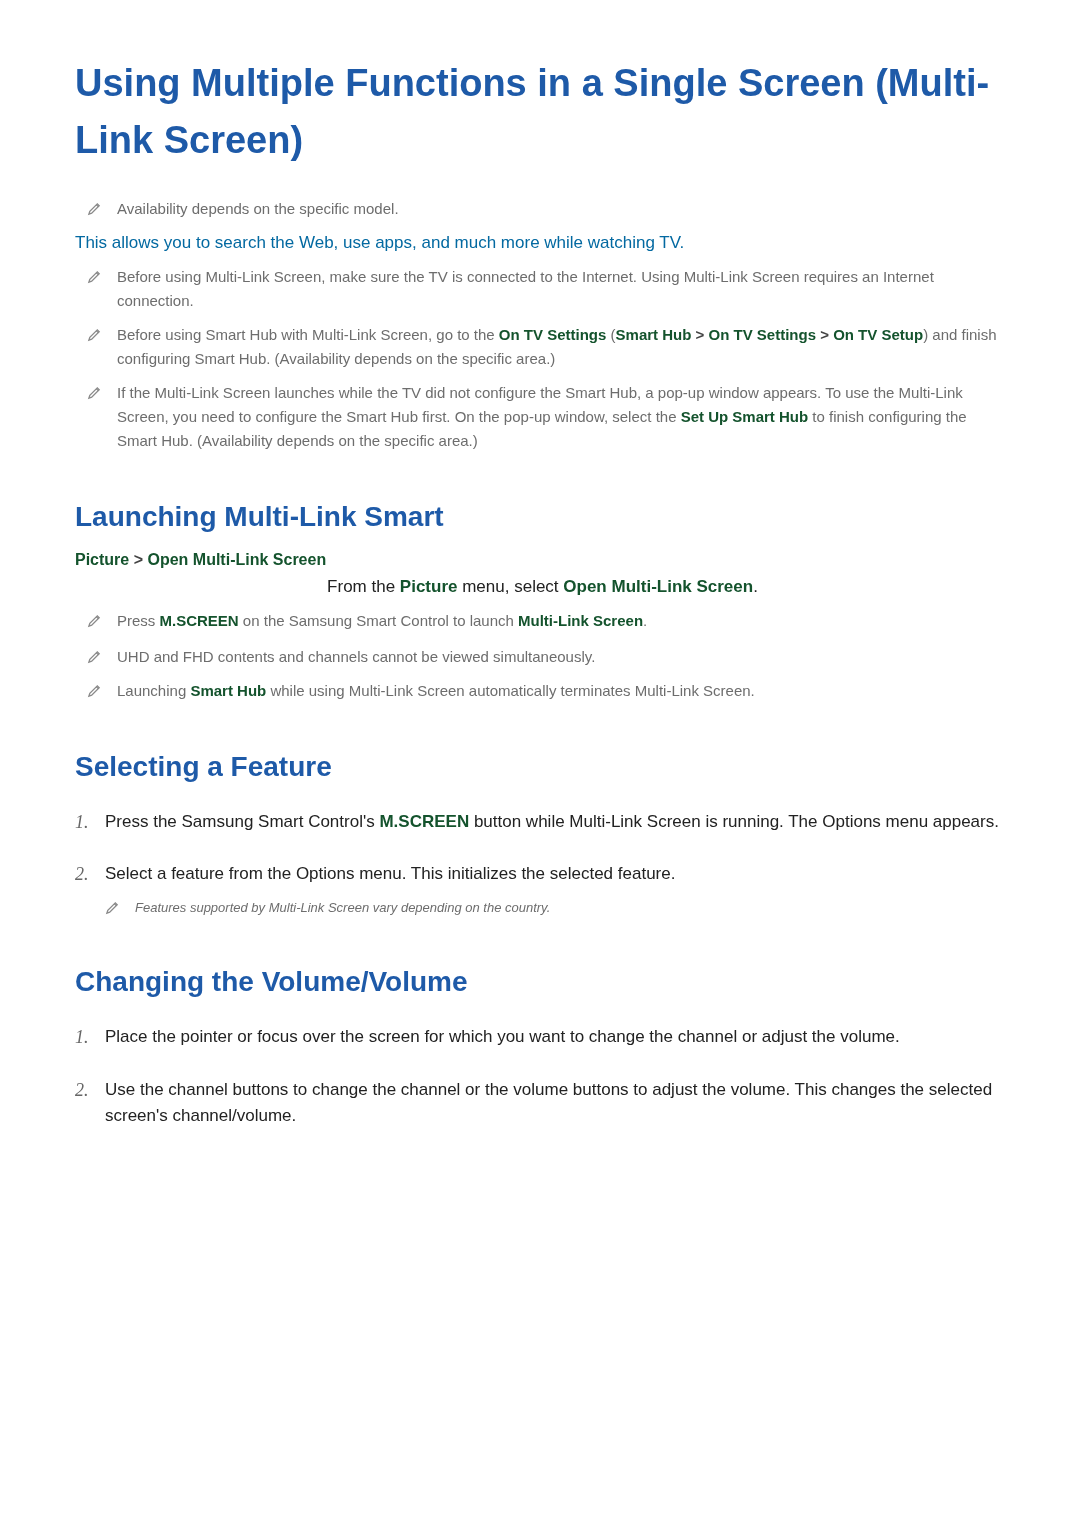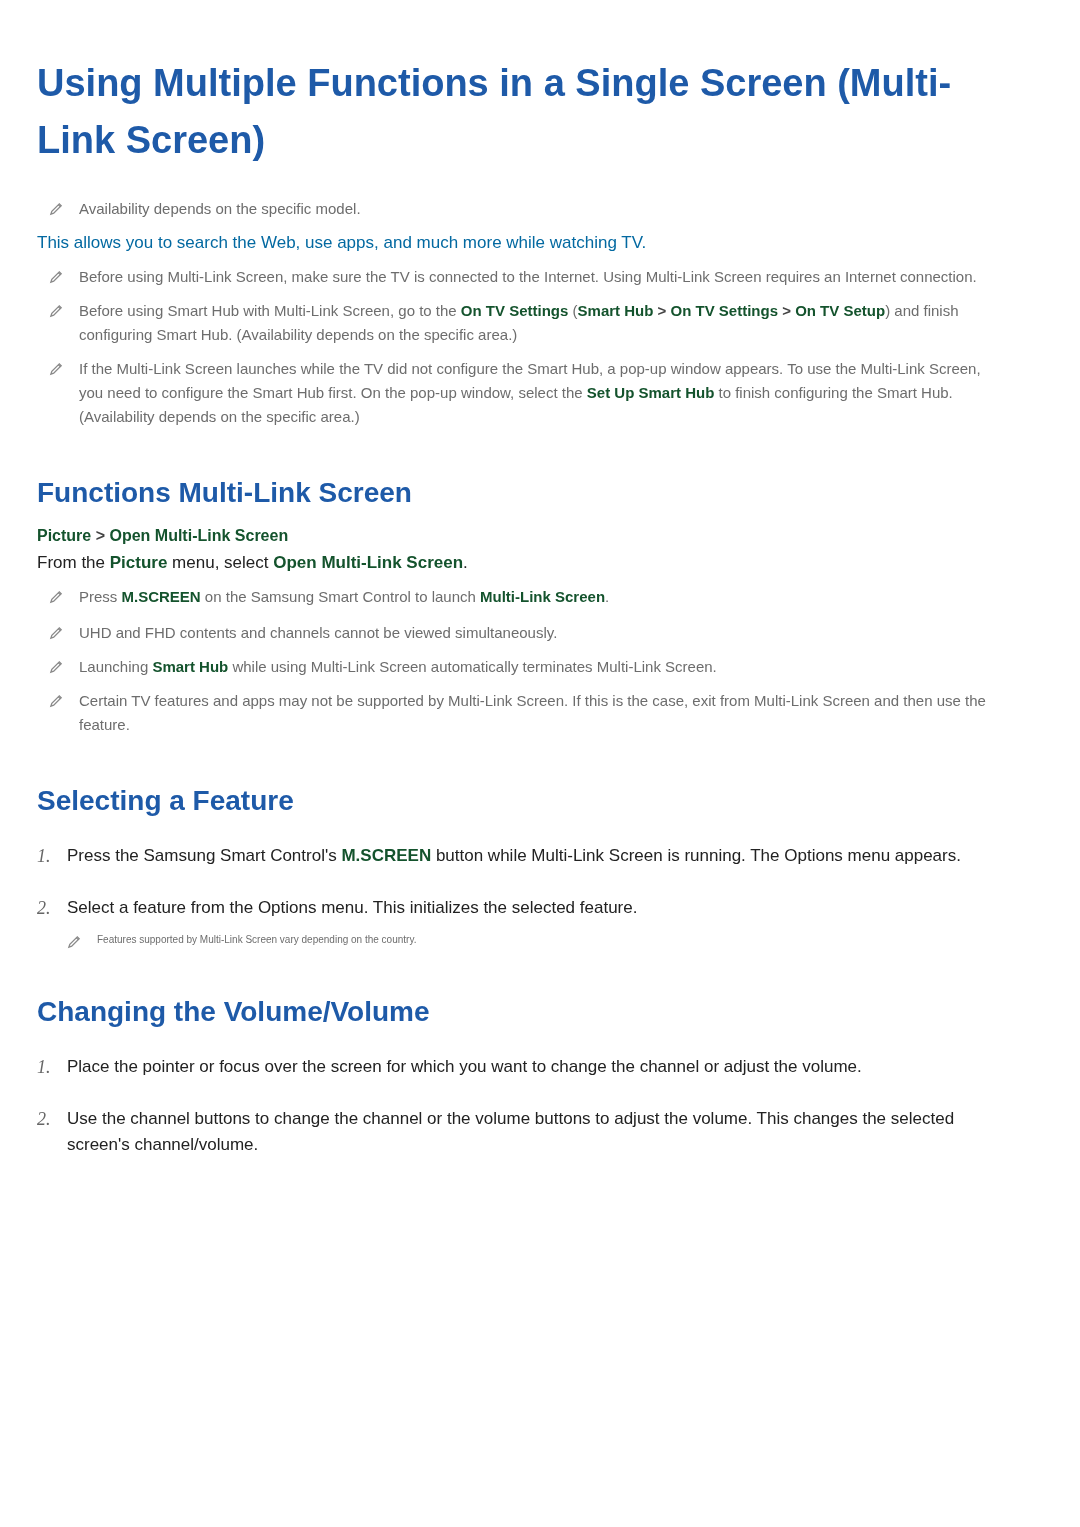--- a/index.html
+++ b/index.html
@@ -5,21 +5,21 @@
   * { box-sizing: border-box; }
   body {
     margin: 0;
     padding: 0;
     background: #ffffff;
     font-family: "Segoe UI", Arial, sans-serif;
     color: #333;
     width: 1080px;
   }
   .page {
-    padding: 55px 70px 80px 37px;
+    padding: 55px 70px 80px 75px;
   }
   h1.title {
     color: #1e5aa8;
     font-size: 38px;
     font-weight: 600;
     line-height: 1.5;
     margin: 0 0 28px 0;
   }
   h2.section {
     color: #1e5aa8;
@@ -55,20 +55,21 @@
   .breadcrumb {
     font-size: 16px;
     margin: 18px 0 8px 0;
   }
   .kw { color: #14532d; font-weight: 600; }
   .sep { color: #444; font-weight: 600; }
   .subtext {
     font-size: 17px;
     margin: 6px 0 10px 0;
     color: #222;
+    text-align: center;
   }
   ol.steps {
     list-style: none;
     padding: 0;
     margin: 10px 0 0 0;
     counter-reset: step;
   }
   ol.steps > li {
     position: relative;
     padding-left: 30px;
@@ -87,21 +88,22 @@
     font-family: Georgia, serif;
     color: #666;
     font-size: 18px;
   }
   .subnote {
     list-style: none;
     padding: 0;
     margin: 10px 0 0 0;
   }
   .subnote .note-item {
-    font-size: 10px;
+    font-size: 13px;
+    font-style: italic;
   }
 </style>
 </head>
 <body>
 
 <div class="page">
 
   <h1 class="title">Using Multiple Functions in a Single Screen (Multi-Link Screen)</h1>
 
   <ul class="note-list">
@@ -121,43 +123,39 @@
       <li class="note-item"><span class="pencil-icon"><svg viewBox="0 0 16 16" fill="none" stroke="#8a8a8a" stroke-width="1.4">
             <path d="M2 14 L3 11 L11 3 L13 5 L5 13 L2 14 Z"></path>
             <path d="M10 4 L12 6"></path>
           </svg></span><span><span>Before using Smart Hub with Multi-Link Screen, go to the </span><span class="kw">On TV Settings</span><span> (</span><span class="kw">Smart Hub</span><span class="sep"> &gt; </span><span class="kw">On TV Settings</span><span class="sep"> &gt; </span><span class="kw">On TV Setup</span><span>) and finish configuring Smart Hub. (Availability depends on the specific area.)</span></span></li>
       <li class="note-item"><span class="pencil-icon"><svg viewBox="0 0 16 16" fill="none" stroke="#8a8a8a" stroke-width="1.4">
             <path d="M2 14 L3 11 L11 3 L13 5 L5 13 L2 14 Z"></path>
             <path d="M10 4 L12 6"></path>
           </svg></span><span><span>If the Multi-Link Screen launches while the TV did not configure the Smart Hub, a pop-up window appears. To use the Multi-Link Screen, you need to configure the Smart Hub first. On the pop-up window, select the </span><span class="kw">Set Up Smart Hub</span><span> to finish configuring the Smart Hub. (Availability depends on the specific area.)</span></span></li>
     </ul>
 
-  <h2 class="section">Functions Multi-Link Screen</h2>
+  <h2 class="section">Launching Multi-Link Smart</h2>
   <div class="breadcrumb"><span class="kw">Picture</span><span class="sep"> &gt; </span><span class="kw">Open Multi-Link Screen</span></div>
   <p class="subtext"><span>From the </span><span class="kw">Picture</span><span> menu, select </span><span class="kw">Open Multi-Link Screen</span><span>.</span></p>
   <ul class="note-list">
       <li class="note-item"><span class="pencil-icon"><svg viewBox="0 0 16 16" fill="none" stroke="#8a8a8a" stroke-width="1.4">
             <path d="M2 14 L3 11 L11 3 L13 5 L5 13 L2 14 Z"></path>
             <path d="M10 4 L12 6"></path>
           </svg></span><span><span>Press </span><span class="kw">M.SCREEN</span><span> on the Samsung Smart Control to launch </span><span class="kw">Multi-Link Screen</span><span>.</span></span></li>
     </ul>
 
   <ul class="note-list">
       <li class="note-item"><span class="pencil-icon"><svg viewBox="0 0 16 16" fill="none" stroke="#8a8a8a" stroke-width="1.4">
             <path d="M2 14 L3 11 L11 3 L13 5 L5 13 L2 14 Z"></path>
             <path d="M10 4 L12 6"></path>
           </svg></span><span><span>UHD and FHD contents and channels cannot be viewed simultaneously.</span></span></li>
       <li class="note-item"><span class="pencil-icon"><svg viewBox="0 0 16 16" fill="none" stroke="#8a8a8a" stroke-width="1.4">
             <path d="M2 14 L3 11 L11 3 L13 5 L5 13 L2 14 Z"></path>
             <path d="M10 4 L12 6"></path>
           </svg></span><span><span>Launching </span><span class="kw">Smart Hub</span><span> while using Multi-Link Screen automatically terminates Multi-Link Screen.</span></span></li>
-      <li class="note-item"><span class="pencil-icon"><svg viewBox="0 0 16 16" fill="none" stroke="#8a8a8a" stroke-width="1.4">
-            <path d="M2 14 L3 11 L11 3 L13 5 L5 13 L2 14 Z"></path>
-            <path d="M10 4 L12 6"></path>
-          </svg></span><span><span>Certain TV features and apps may not be supported by Multi-Link Screen. If this is the case, exit from Multi-Link Screen and then use the feature.</span></span></li>
     </ul>
 
   <h2 class="section">Selecting a Feature</h2>
   <ol class="steps">
       <li><span><span>Press the Samsung Smart Control's </span><span class="kw">M.SCREEN</span><span> button while Multi-Link Screen is running. The Options menu appears.</span></span></li>
       <li><span><span>Select a feature from the Options menu. This initializes the selected feature.</span></span><ul class="subnote">
           <li class="note-item"><span class="pencil-icon"><svg viewBox="0 0 16 16" fill="none" stroke="#8a8a8a" stroke-width="1.4">
                 <path d="M2 14 L3 11 L11 3 L13 5 L5 13 L2 14 Z"></path>
                 <path d="M10 4 L12 6"></path>
               </svg></span><span><span>Features supported by Multi-Link Screen vary depending on the country.</span></span></li>

